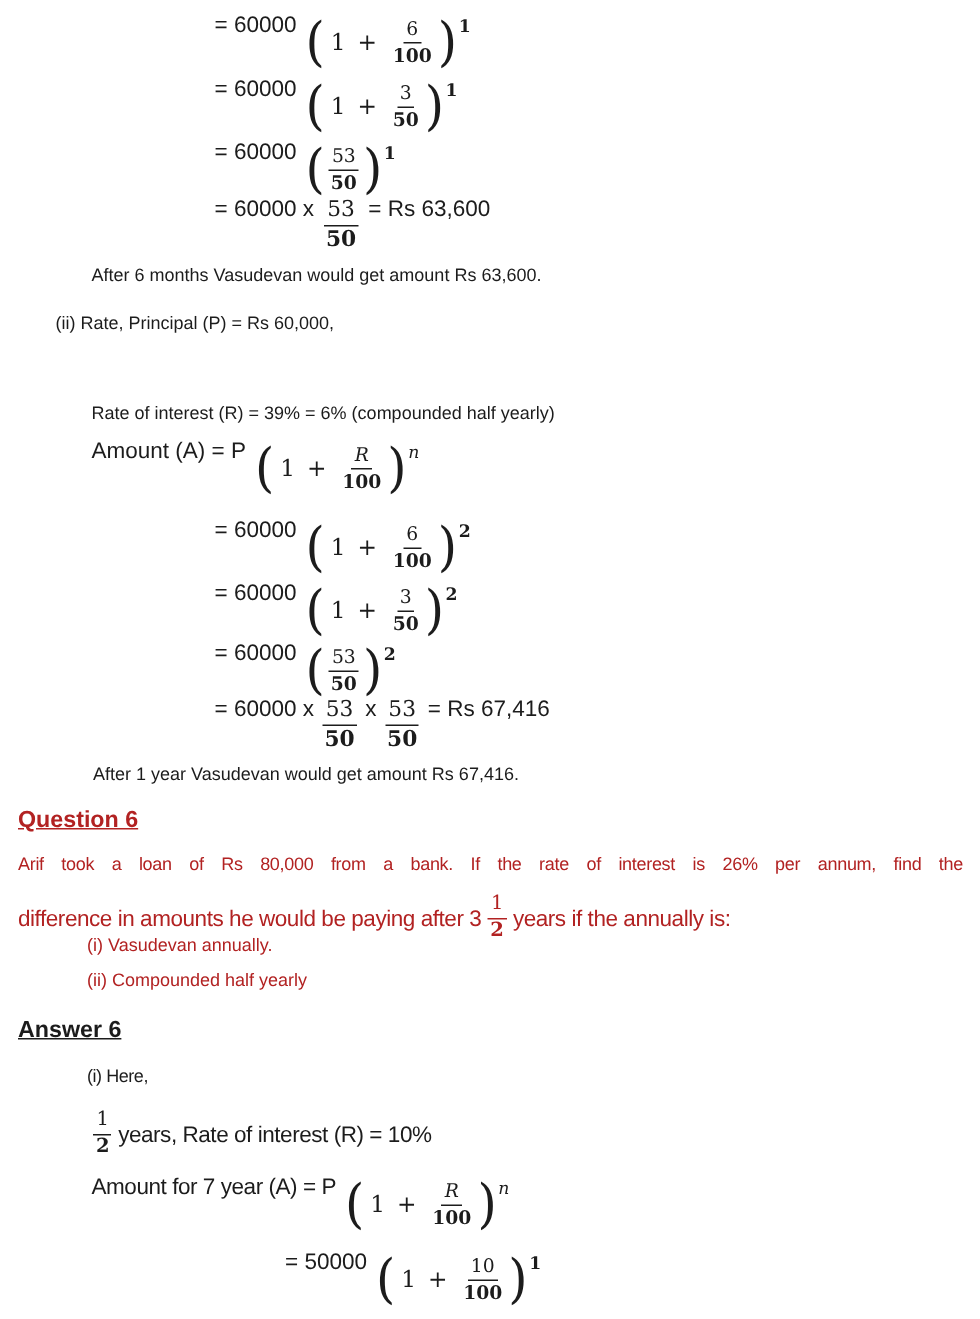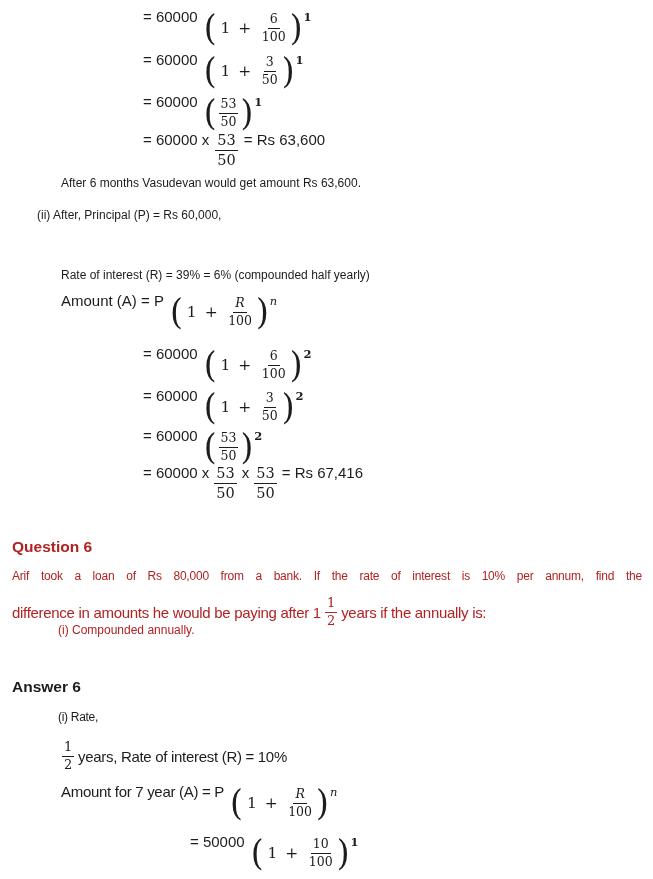--- a/index.html
+++ b/index.html
@@ -19,30 +19,30 @@
     font-family:"DejaVu Serif",serif;
     font-size:33px;font-weight:400;line-height:40px;
     display:inline-block;transform:scaleY(1.08);
   }
   .minner{font-family:"DejaVu Serif",serif;font-size:15.5px;margin:0 5px 0 4px;letter-spacing:1.5px;}
   .frac{
     display:inline-flex;flex-direction:column;align-items:center;justify-content:center;
     font-family:"DejaVu Serif",serif;font-size:12.5px;line-height:1.3;margin:0 2px;
   }
   .frac .fn{border-bottom:1.4px solid currentColor;padding:0 2px;}
-  .frac .fd{padding:0 2px;}
+  .frac .fd{padding:0 2px;font-weight:bold;}
   .frac.big{font-size:14.5px;}
   .frac.inline{font-size:13px;line-height:1.25;}
   .it{font-style:italic;}
   .exp{
     font-family:"DejaVu Serif",serif;font-size:11.5px;
     align-self:flex-start;margin-top:2px;margin-left:1px;font-weight:bold;
   }
   .exp.it{font-weight:normal;}
-  .heading{font-weight:bold;font-size:15.5px;}
+  .heading{font-weight:bold;font-size:15.5px;text-decoration:underline;}
   .red{color:#b22222;}
   .justify{
     white-space:normal;width:630px;
     text-align:justify;text-align-last:justify;
     letter-spacing:-0.2px;
   }
   .fracrow{position:absolute;display:flex;align-items:center;height:40px;white-space:nowrap;font-size:15px;}
   .fracrow .gap{margin:0 4px;}
   .narrow{letter-spacing:-0.3px;}
 </style>
@@ -96,21 +96,21 @@
     <span class="txt">= 60000 x</span>
     <span class="frac big" style="margin:0 6px">
       <span class="fn">53</span>
       <span class="fd">50</span>
     </span>
     <span class="txt">= Rs 63,600</span>
   </div>
 
   <div class="line" style="top:176px;left:61px">After 6 months Vasudevan would get amount Rs 63,600.</div>
 
-  <div class="line" style="top:208px;left:37px">(ii) After, Principal (P) = Rs 60,000,</div>
+  <div class="line" style="top:208px;left:37px">(ii) Rate, Principal (P) = Rs 60,000,</div>
   <div class="line" style="top:268px;left:61px">Rate of interest (R) = 39% = 6% (compounded half yearly)</div>
 
   <div class="eq" style="top:292px;left:61px">
     <span class="txt">Amount (A) = P</span>
     <span class="pg">
       <span class="paren">(</span>
       <span class="minner">1 +</span>
       <span class="frac">
         <span class="fn it">R</span>
         <span class="fd">100</span>
@@ -168,39 +168,41 @@
       <span class="fd">50</span>
     </span>
     <span class="txt">x</span>
     <span class="frac big" style="margin:0 5px">
       <span class="fn">53</span>
       <span class="fd">50</span>
     </span>
     <span class="txt">= Rs 67,416</span>
   </div>
 
+  <div class="line" style="top:509px;left:62px">After 1 year Vasudevan would get amount Rs 67,416.</div>
 
   <div class="line heading red" style="top:538px;left:12px">Question 6</div>
 
-  <div class="line red justify" style="top:569px;left:12px">Arif took a loan of Rs 80,000 from a bank. If the rate of interest is 10% per annum, find the</div>
+  <div class="line red justify" style="top:569px;left:12px">Arif took a loan of Rs 80,000 from a bank. If the rate of interest is 26% per annum, find the</div>
 
   <div class="fracrow red" style="top:592px;left:12px">
-    <span class="narrow">difference in amounts he would be paying after 1</span>
+    <span class="narrow">difference in amounts he would be paying after 3</span>
     <span class="frac inline gap">
       <span class="fn">1</span>
       <span class="fd">2</span>
     </span>
     <span class="narrow">years if the annually is:</span>
   </div>
 
-  <div class="line red" style="top:623px;left:58px">(i) Compounded annually.</div>
+  <div class="line red" style="top:623px;left:58px">(i) Vasudevan annually.</div>
+  <div class="line red" style="top:646px;left:58px">(ii) Compounded half yearly</div>
 
   <div class="line heading" style="top:678px;left:12px">Answer 6</div>
 
-  <div class="line narrow" style="top:710px;left:58px">(i) Rate,</div>
+  <div class="line narrow" style="top:710px;left:58px">(i) Here,</div>
 
   <div class="fracrow narrow" style="top:736px;left:58px">
     <span class="frac inline gap">
       <span class="fn">1</span>
       <span class="fd">2</span>
     </span>
     <span>years, Rate of interest (R) = 10%</span>
   </div>
 
   <div class="eq" style="top:783px;left:61px">

